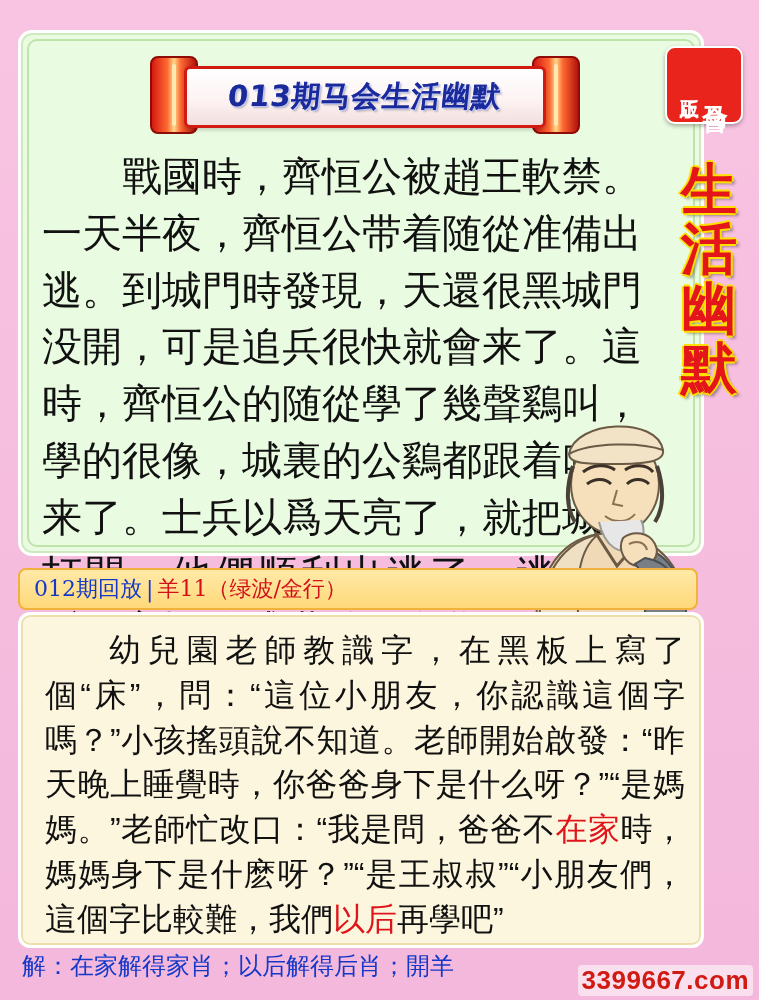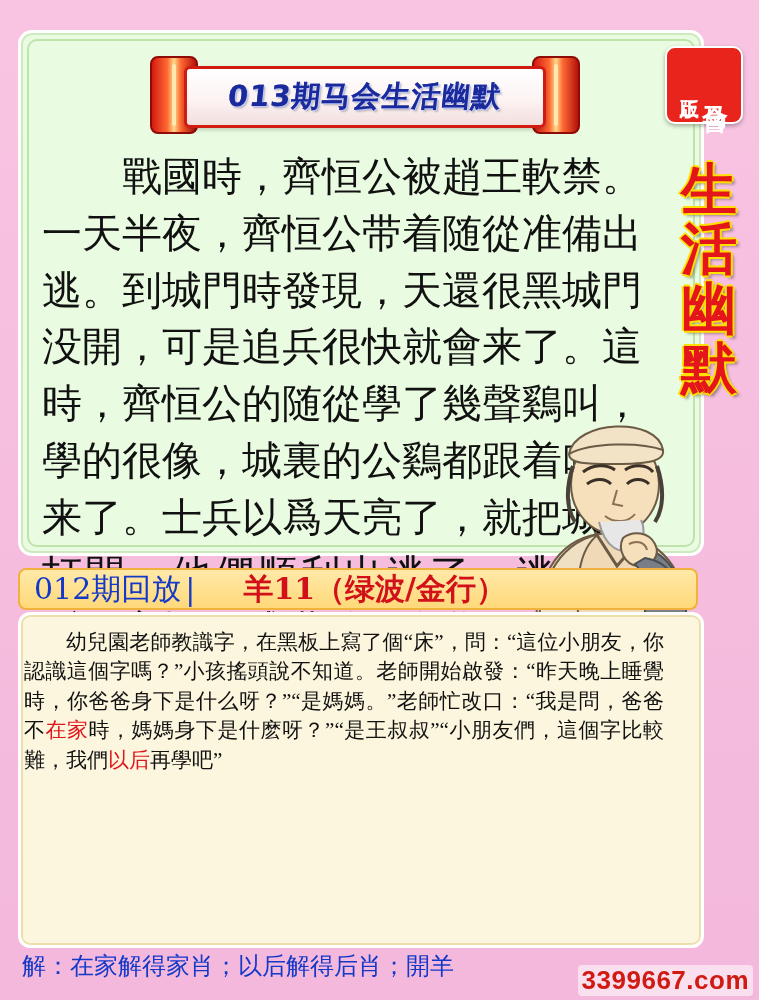--- a/index.html
+++ b/index.html
@@ -177,50 +177,50 @@
     top: 568px;
     width: 680px;
     height: 42px;
     background: linear-gradient(180deg, #ffe9a8 0%, #ffd97a 100%);
     border: 2px solid #f0b23c;
     border-radius: 8px;
     display: flex;
     align-items: center;
     padding: 0 14px;
     box-sizing: border-box;
-    font-size: 30px;
+    font-size: 22px;
     font-family: "DejaVu Serif", serif;
   }
   .notice .blue { color: #1438c8; }
   .notice .sep { color: #1438c8; margin: 0 4px; }
-  .notice .red { color: #d2101a; font-weight: bold; margin-left: 44px; }
+  .notice .red { color: #d2101a; font-weight: normal; }
 
   
   .panel-bottom {
     position: absolute;
     left: 18px;
     top: 612px;
     width: 680px;
     height: 330px;
     background: #fdf6de;
     border: 3px solid #ffffff;
     border-radius: 12px;
     box-shadow: 0 0 0 2px #ecdfae inset;
   }
   .story-bottom {
     position: absolute;
-    left: 24px;
+    left: 45px;
     top: 628px;
     width: 640px;
-    font-size: 21px;
+    font-size: 32px;
     line-height: 1.40;
     color: #111;
     text-align: justify;
     text-indent: 2em;
-    font-family: Liberation Serif, serif;
+    font-family: Liberation Sans, sans-serif;
   }
   .story-bottom .hl { color: #e0151b; }
 
   
   .answer {
     position: absolute;
     left: 22px;
     bottom: 18px;
     width: 720px;
     font-size: 24px;

